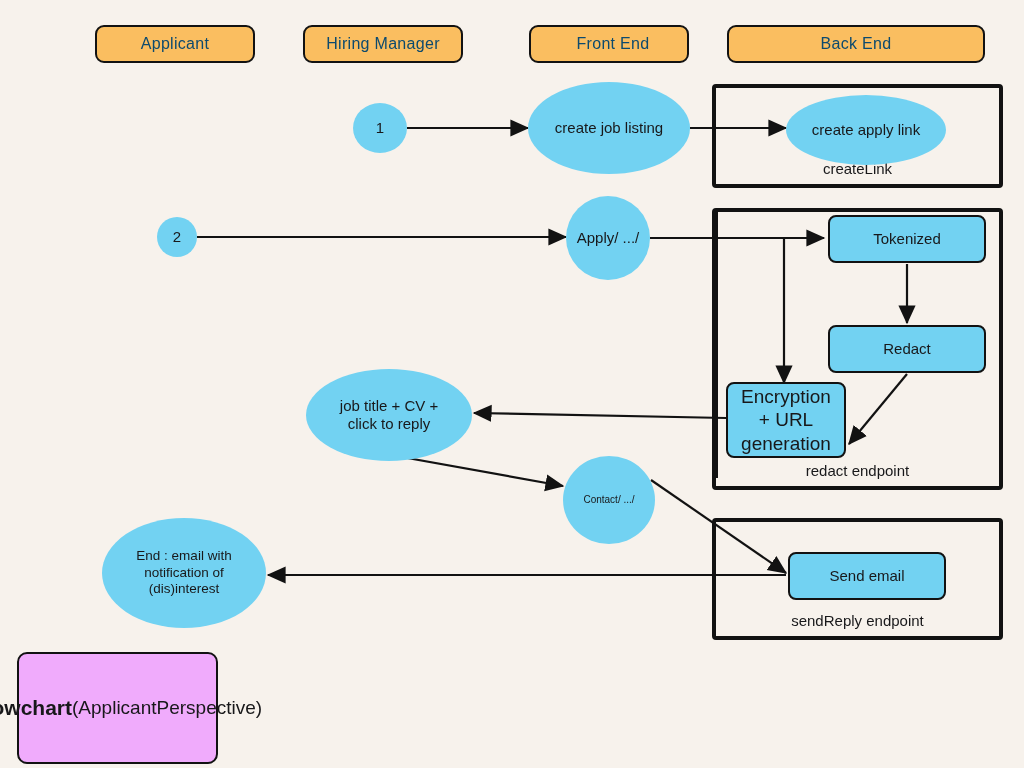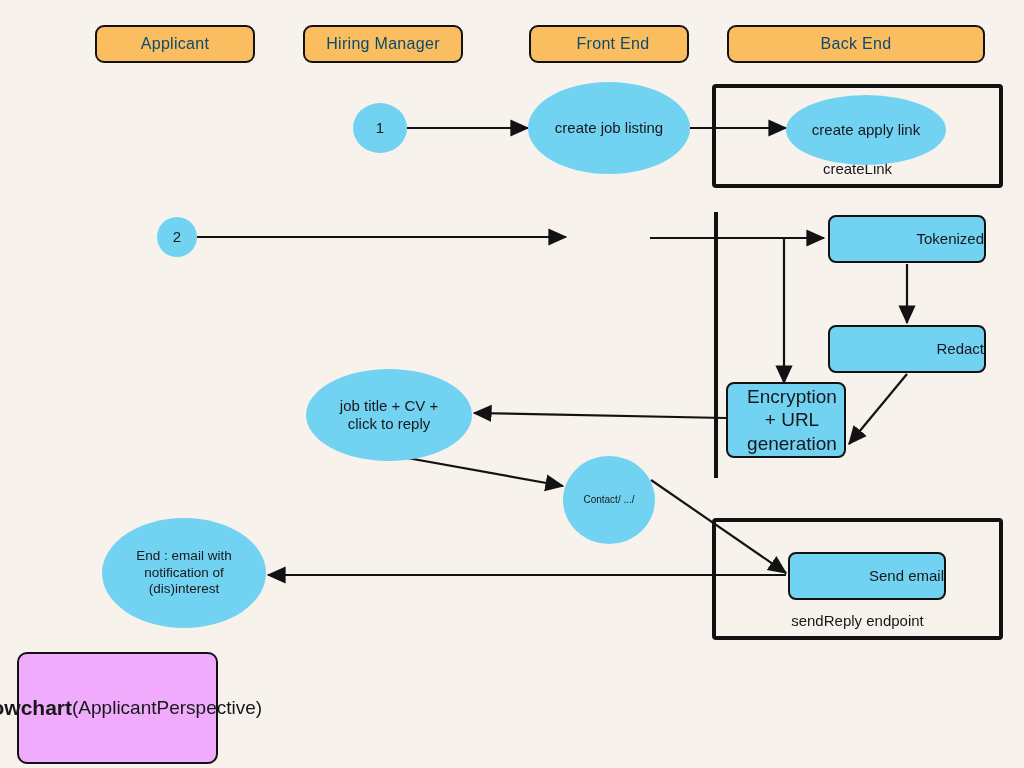--- a/index.html
+++ b/index.html
@@ -82,21 +82,20 @@
   .circle-num {
     background: #72d2f2;
     border-radius: 50%;
     font-size: 15px;
   }
   .rect {
     background: #72d2f2;
     border: 2.5px solid #121212;
     border-radius: 8px;
     font-size: 15px;
-    justify-content: flex-end;
   }
   .rect.small-text { font-size: 19px; }
 
   
   .legend {
     position: absolute;
     box-sizing: border-box;
     background: #f0abfc;
     border: 2.5px solid #121212;
     border-radius: 10px;
@@ -165,20 +164,23 @@
     <span>Front End</span>
   </div>
   <div class="lane-header" style="left:727px; top:25px; width:258px;">
     <span>Back End</span>
   </div>
 
   <div class="group" style="left:712px; top:84px; width:291px; height:104px;">
     <div class="group-label">createLink</div>
   </div>
 
+  <div class="group" style="left:712px; top:208px; width:291px; height:282px;">
+    <div class="group-label">redact endpoint</div>
+  </div>
 
   <div class="group" style="left:712px; top:518px; width:291px; height:122px;">
     <div class="group-label">sendReply endpoint</div>
   </div>
 
   <div class="node circle-num" style="left:353px; top:103px; width:54px; height:50px;">
     <span>1</span>
   </div>
 
   <div class="node ellipse" style="left:786px; top:95px; width:160px; height:70px;">
@@ -186,20 +188,23 @@
   </div>
 
   <div class="node ellipse" style="left:528px; top:82px; width:162px; height:92px;">
     <span style="max-width:118px;">create job listing</span>
   </div>
 
   <div class="node circle-num" style="left:157px; top:217px; width:40px; height:40px;">
     <span>2</span>
   </div>
 
+  <div class="node ellipse" style="left:566px; top:196px; width:84px; height:84px;">
+    <span style="max-width:70px;">Apply/ .../</span>
+  </div>
 
   <div class="node rect" style="left:828px; top:215px; width:158px; height:48px;">
     <span>Tokenized</span>
   </div>
 
   <div class="node rect" style="left:828px; top:325px; width:158px; height:48px;">
     <span>Redact</span>
   </div>
 
   <div class="node rect small-text" style="left:726px; top:382px; width:120px; height:76px;">

